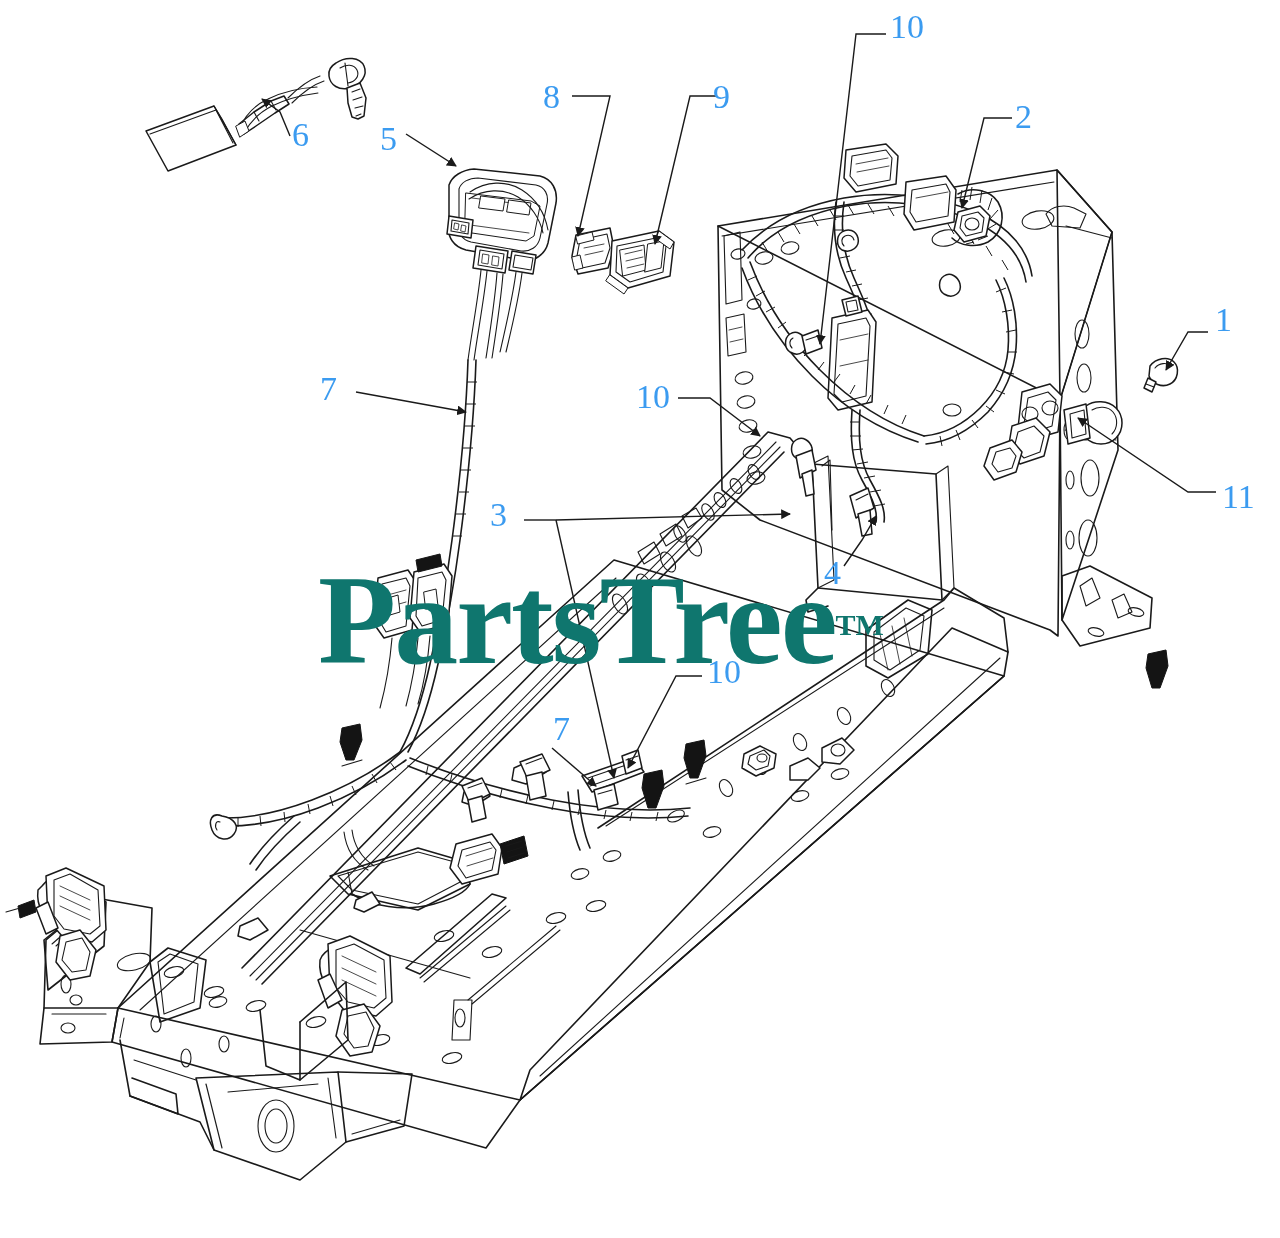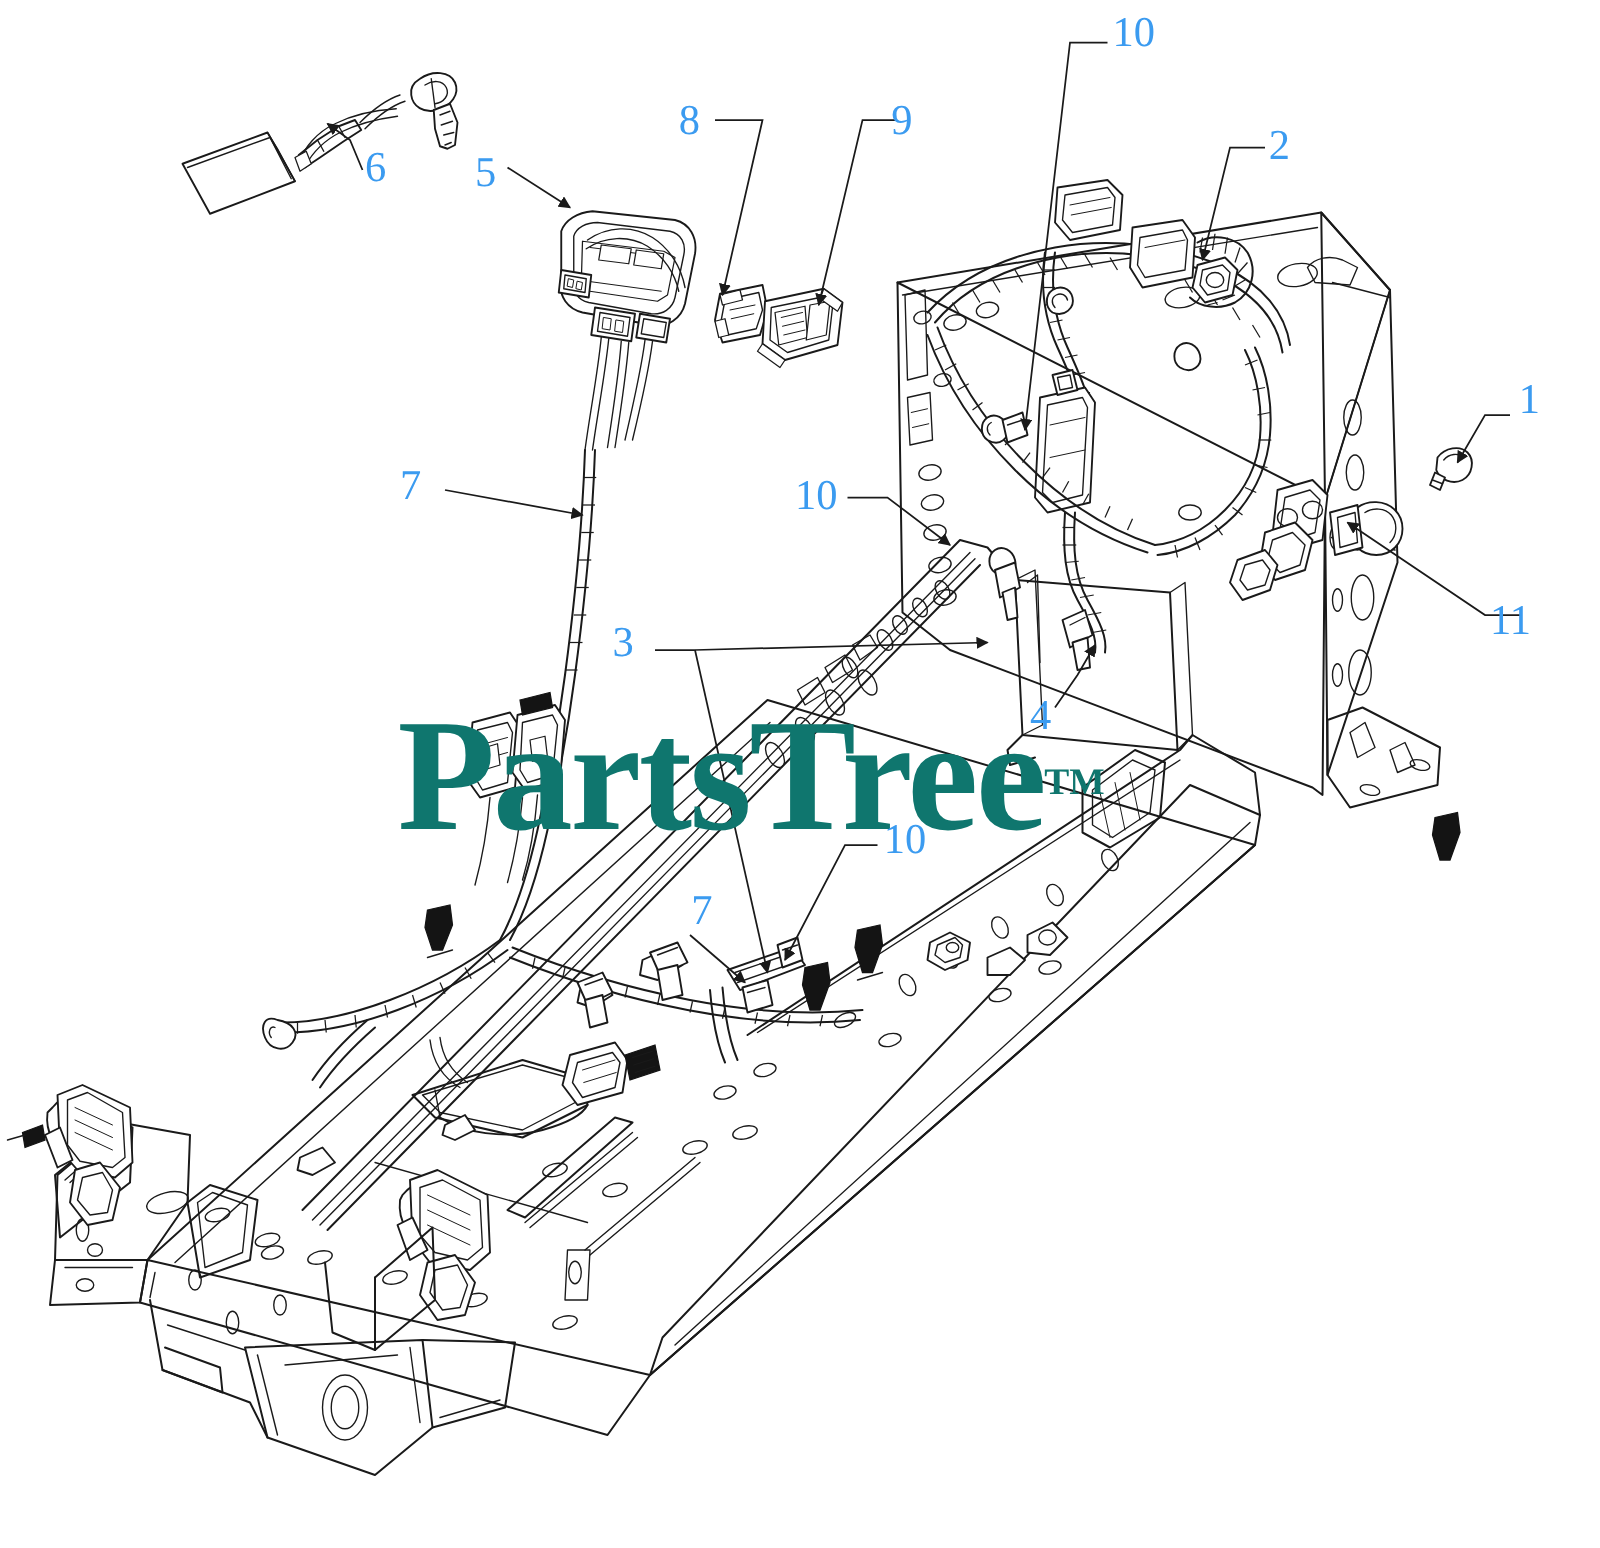--- a/index.html
+++ b/index.html
@@ -625,19 +625,19 @@
     <div class="callout" style="left:1215px;top:303px">1</div>
     <div class="callout" style="left:1015px;top:100px">2</div>
     <div class="callout" style="left:490px;top:498px">3</div>
     <div class="callout" style="left:824px;top:556px">4</div>
     <div class="callout" style="left:380px;top:122px">5</div>
     <div class="callout" style="left:292px;top:118px">6</div>
     <div class="callout" style="left:320px;top:372px">7</div>
     <div class="callout" style="left:543px;top:80px">8</div>
     <div class="callout" style="left:713px;top:80px">9</div>
     <div class="callout" style="left:890px;top:10px">10</div>
-    <div class="callout" style="left:1192px;top:480px">11</div>
+    <div class="callout" style="left:1222px;top:480px">11</div>
     <div class="callout" style="left:553px;top:712px">7</div>
     <div class="callout" style="left:707px;top:655px">10</div>
     <div class="callout" style="left:636px;top:380px">10</div>
   </div>
 
 </div>
 
 </body></html>

